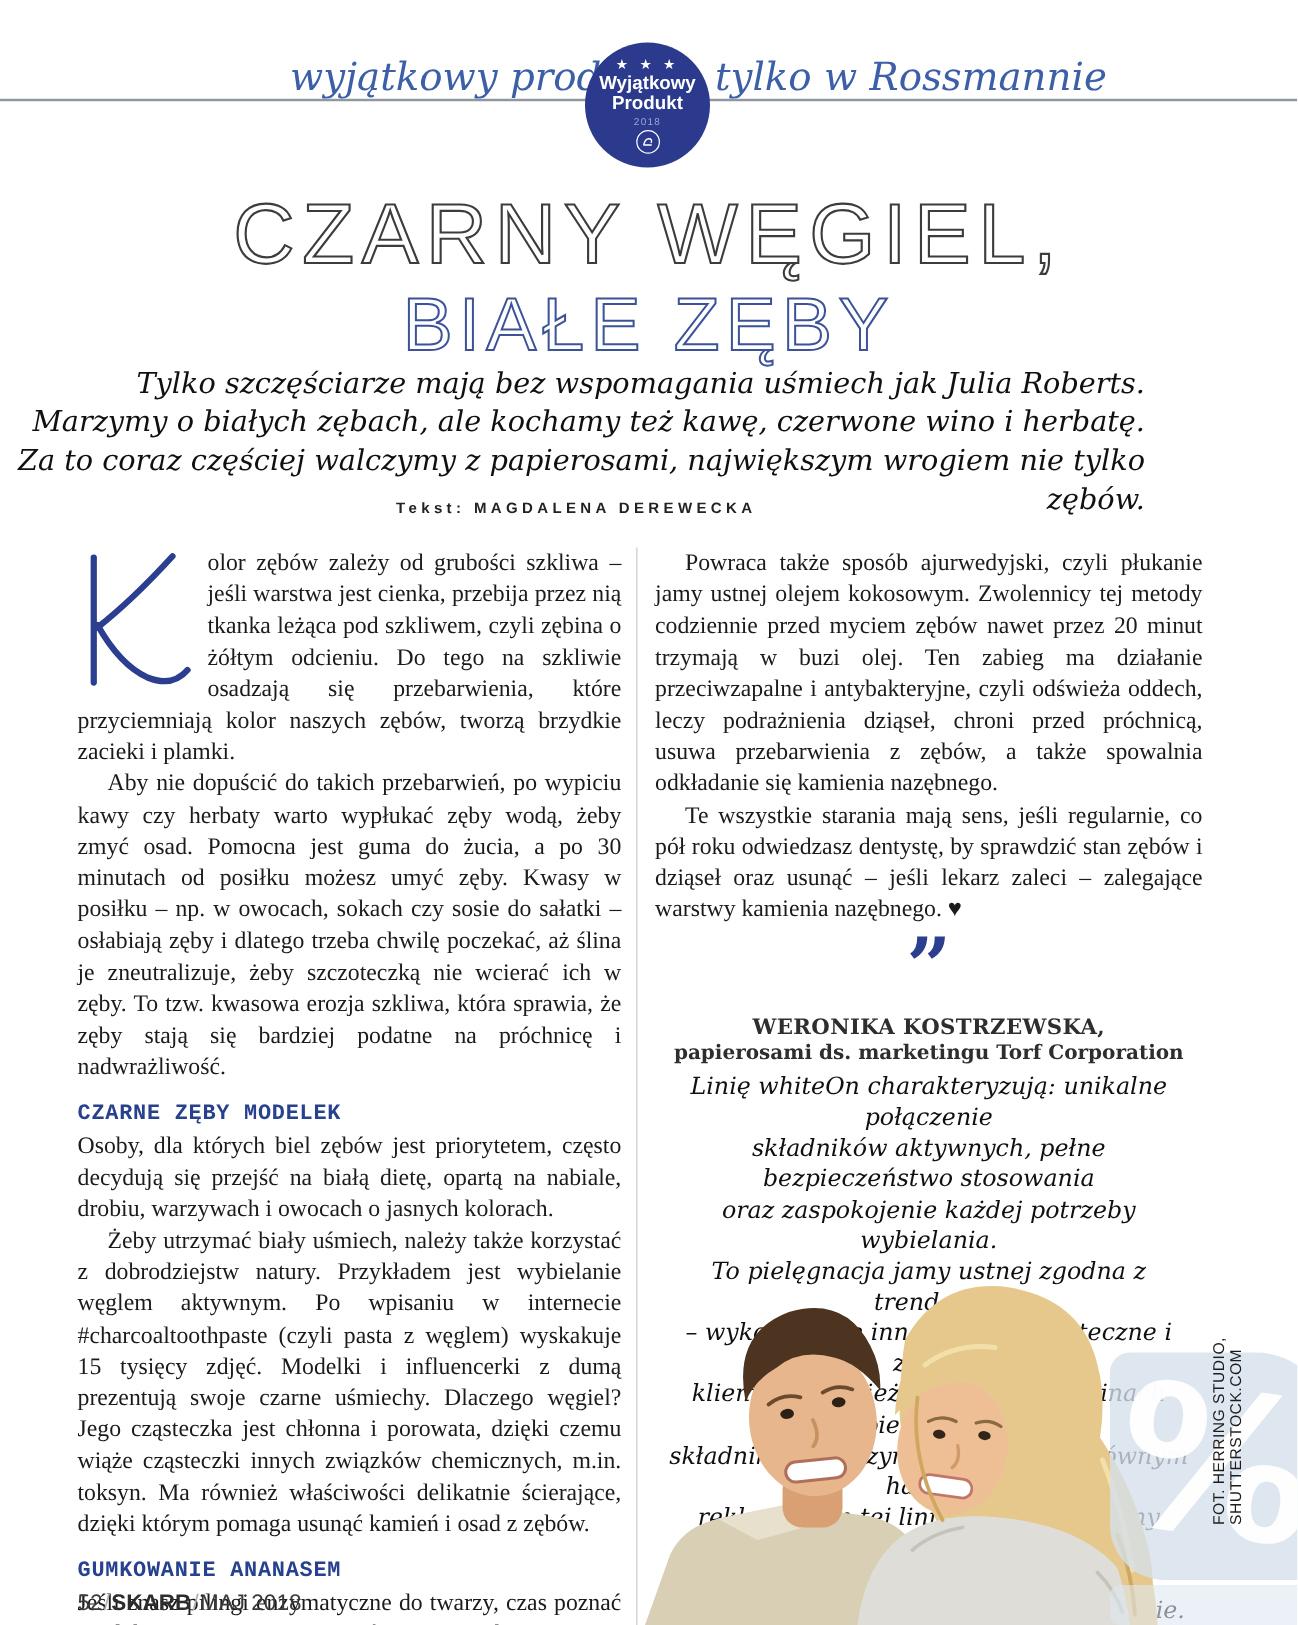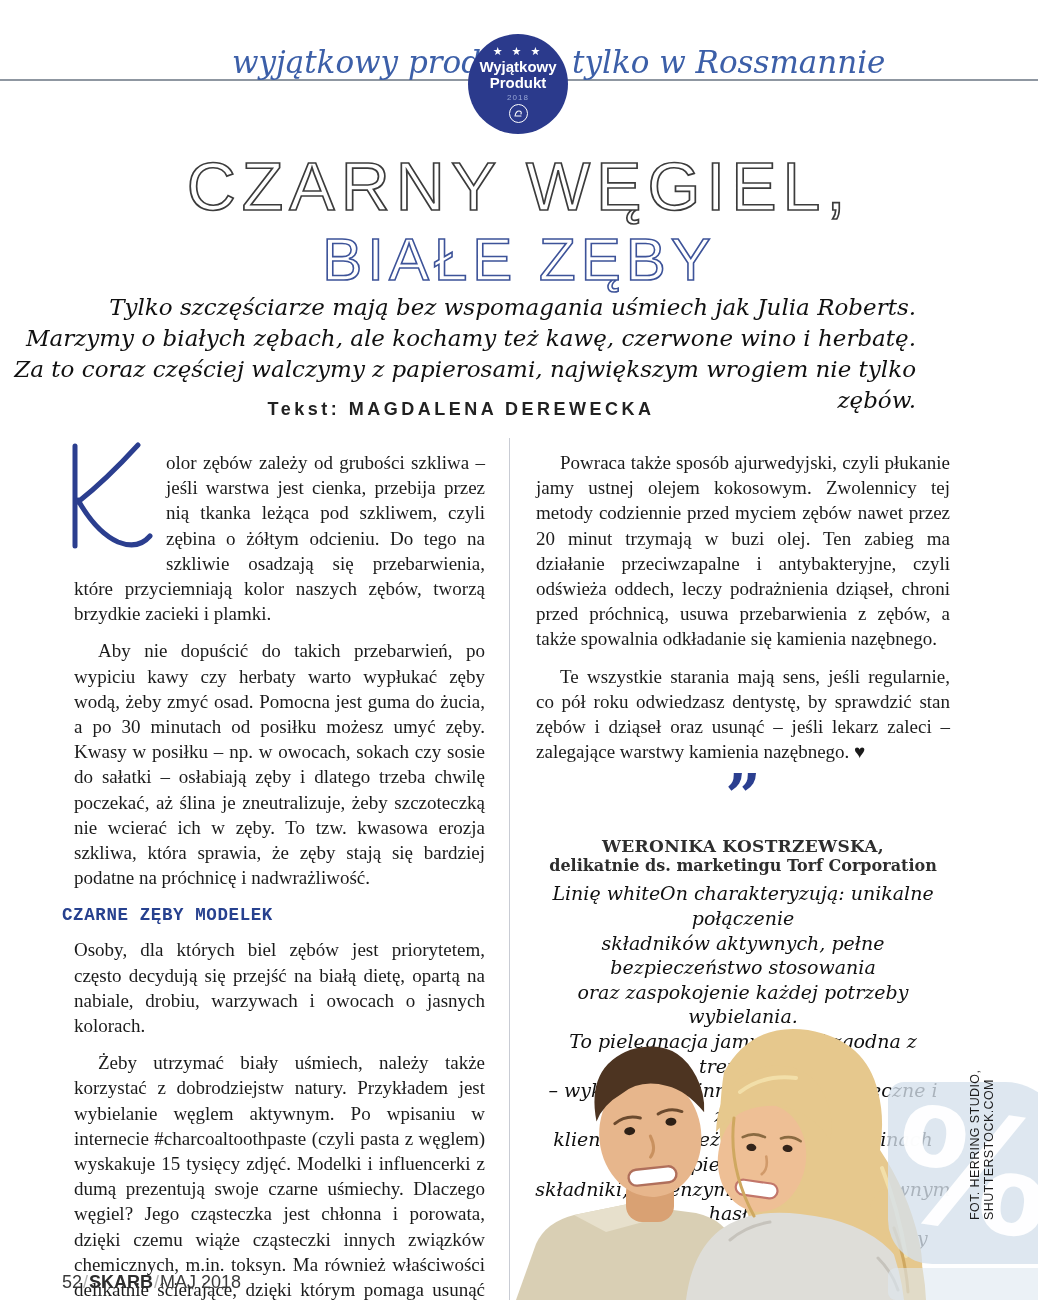--- a/index.html
+++ b/index.html
@@ -24,28 +24,28 @@
   
   .title-svg{position:absolute;left:119px;top:146px;z-index:2;}
   .title-svg text{font-family:"Liberation Sans",sans-serif;fill:none;}
   .t1{stroke:#3c3c3c;stroke-width:1.7px;font-size:68px;letter-spacing:6px;}
   .t2{stroke:#3d5399;stroke-width:1.6px;font-size:60px;letter-spacing:5px;}
 
   
   .intro{position:absolute;left:0;top:292px;width:916px;text-align:right;
          font-family:"DejaVu Serif",serif;font-style:italic;font-size:23px;line-height:31px;color:#101010;}
   .byline{position:absolute;left:0;top:399px;width:922px;text-align:center;
-          font-family:"Liberation Sans",sans-serif;font-weight:bold;font-size:18px;
+          font-family:"Liberation Sans",sans-serif;font-weight:bold;font-size:12px;
           letter-spacing:3.5px;color:#222;}
 
   
   .columns{position:absolute;left:62px;top:438px;width:900px;display:flex;z-index:2;}
   .col-left{width:442px;padding-right:12px;border-right:1px solid #c9ccd4;}
   .col-right{width:445px;padding-left:14px;}
-  .col p{margin:12px;font-size:19px;line-height:25.2px;text-align:justify;text-indent:24px;}
+  .col p{margin:0;font-size:19px;line-height:25.2px;text-align:justify;text-indent:24px;}
   .col p.noindent{text-indent:0;}
   .h-blue{font-family:Liberation Mono, monospace;font-weight:bold;font-size:17.5px;
           letter-spacing:0.6px;color:#27418f;margin:15px 0 3px 0;}
   .dropcap-svg{float:left;margin:4px 10px 0 2px;}
 
   
   .quote{margin-top:16px;text-align:center;}
   .quote-mark{font-family:"DejaVu Serif",serif;font-weight:bold;font-size:62px;line-height:34px;
               color:#2b3f90;height:38px;}
   .quote-name{font-family:"DejaVu Serif",serif;font-weight:bold;font-size:17px;color:#2e2e2e;
@@ -108,29 +108,30 @@
           <path d="M11,4 L11,104"></path>
           <path d="M74,3 Q42,38 14,60"></path>
           <path d="M14,58 Q32,90 54,100 Q74,108 86,94"></path>
         </g>
       </svg>
       <p class="noindent">olor zębów zależy od grubości szkliwa – jeśli warstwa jest cienka, przebija przez nią tkanka leżąca pod szkliwem, czyli zębina o żółtym odcieniu. Do tego na szkliwie osadzają się przebarwienia, które przyciemniają kolor naszych zębów, tworzą brzydkie zacieki i plamki.</p>
       <p>Aby nie dopuścić do takich przebarwień, po wypiciu kawy czy herbaty warto wypłukać zęby wodą, żeby zmyć osad. Pomocna jest guma do żucia, a po 30 minutach od posiłku możesz umyć zęby. Kwasy w posiłku – np. w owocach, sokach czy sosie do sałatki – osłabiają zęby i dlatego trzeba chwilę poczekać, aż ślina je zneutralizuje, żeby szczoteczką nie wcierać ich w zęby. To tzw. kwasowa erozja szkliwa, która sprawia, że zęby stają się bardziej podatne na próchnicę i nadwrażliwość.</p>
       <div class="h-blue">CZARNE ZĘBY MODELEK</div>
       <p class="noindent">Osoby, dla których biel zębów jest priorytetem, często decydują się przejść na białą dietę, opartą na nabiale, drobiu, warzywach i owocach o jasnych kolorach.</p>
       <p>Żeby utrzymać biały uśmiech, należy także korzystać z dobrodziejstw natury. Przykładem jest wybielanie węglem aktywnym. Po wpisaniu w internecie #charcoaltoothpaste (czyli pasta z węglem) wyskakuje 15 tysięcy zdjęć. Modelki i influencerki z dumą prezentują swoje czarne uśmiechy. Dlaczego węgiel? Jego cząsteczka jest chłonna i porowata, dzięki czemu wiąże cząsteczki innych związków chemicznych, m.in. toksyn. Ma również właściwości delikatnie ścierające, dzięki którym pomaga usunąć kamień i osad z zębów.</p>
+      <div class="h-blue">GUMKOWANIE ANANASEM</div>
       <p class="noindent">Jeśli znasz pilingi enzymatyczne do twarzy, czas poznać produkty enzymatyczne rozjaśniające przebarwienia na zębach. Działa tak pasta z enzymem z ananasa, czyli bromelainą – zamiast tarcia, które niszczy szkliwo, enzymy niczym gumka ścierają przebarwienia i zażółcenia.</p>
     </div>
     <div class="col col-right">
       <p>Powraca także sposób ajurwedyjski, czyli płukanie jamy ustnej olejem kokosowym. Zwolennicy tej metody codziennie przed myciem zębów nawet przez 20 minut trzymają w buzi olej. Ten zabieg ma działanie przeciwzapalne i antybakteryjne, czyli odświeża oddech, leczy podrażnienia dziąseł, chroni przed próchnicą, usuwa przebarwienia z zębów, a także spowalnia odkładanie się kamienia nazębnego.</p>
       <p>Te wszystkie starania mają sens, jeśli regularnie, co pół roku odwiedzasz dentystę, by sprawdzić stan zębów i dziąseł oraz usunąć – jeśli lekarz zaleci – zalegające warstwy kamienia nazębnego. ♥</p>
       <div class="quote">
         <div class="quote-mark">”</div>
         <div class="quote-name">WERONIKA KOSTRZEWSKA,</div>
-        <div class="quote-role">delikatnie ds. marketingu Torf Corporation</div>
+        <div class="quote-role">papierosami ds. marketingu Torf Corporation</div>
         <div class="quote-text">Linię whiteOn charakteryzują: unikalne połączenie<br>składników aktywnych, pełne bezpieczeństwo stosowania<br>oraz zaspokojenie każdej potrzeby wybielania.<br>To pielęgnacja jamy ustnej zgodna z trendami<br>– wykorzystuje innowacyjne, skuteczne i znane<br>klientom również w innych dziedzinach pielęgnacji<br>składniki, jak enzymy czy węgiel. Głównym hasłem<br>reklamowym tej linii jest „Bądź pewny białego uśmiechu”,<br>które wynika z naszego przekonania,<br>że bielsze zęby to większa pewność siebie.</div>
       </div>
     </div>
   </div>
 
   <svg class="photo" viewBox="0 0 560 292">
 
     <g>
       <path d="M38,292 L58,236 Q68,214 96,207 L150,196 L218,205 Q248,212 256,236 L266,292 Z" fill="#d9cfb4"></path>
       <path d="M96,207 L150,196 L165,214 L128,224 Z" fill="#e7e0cc"></path>

